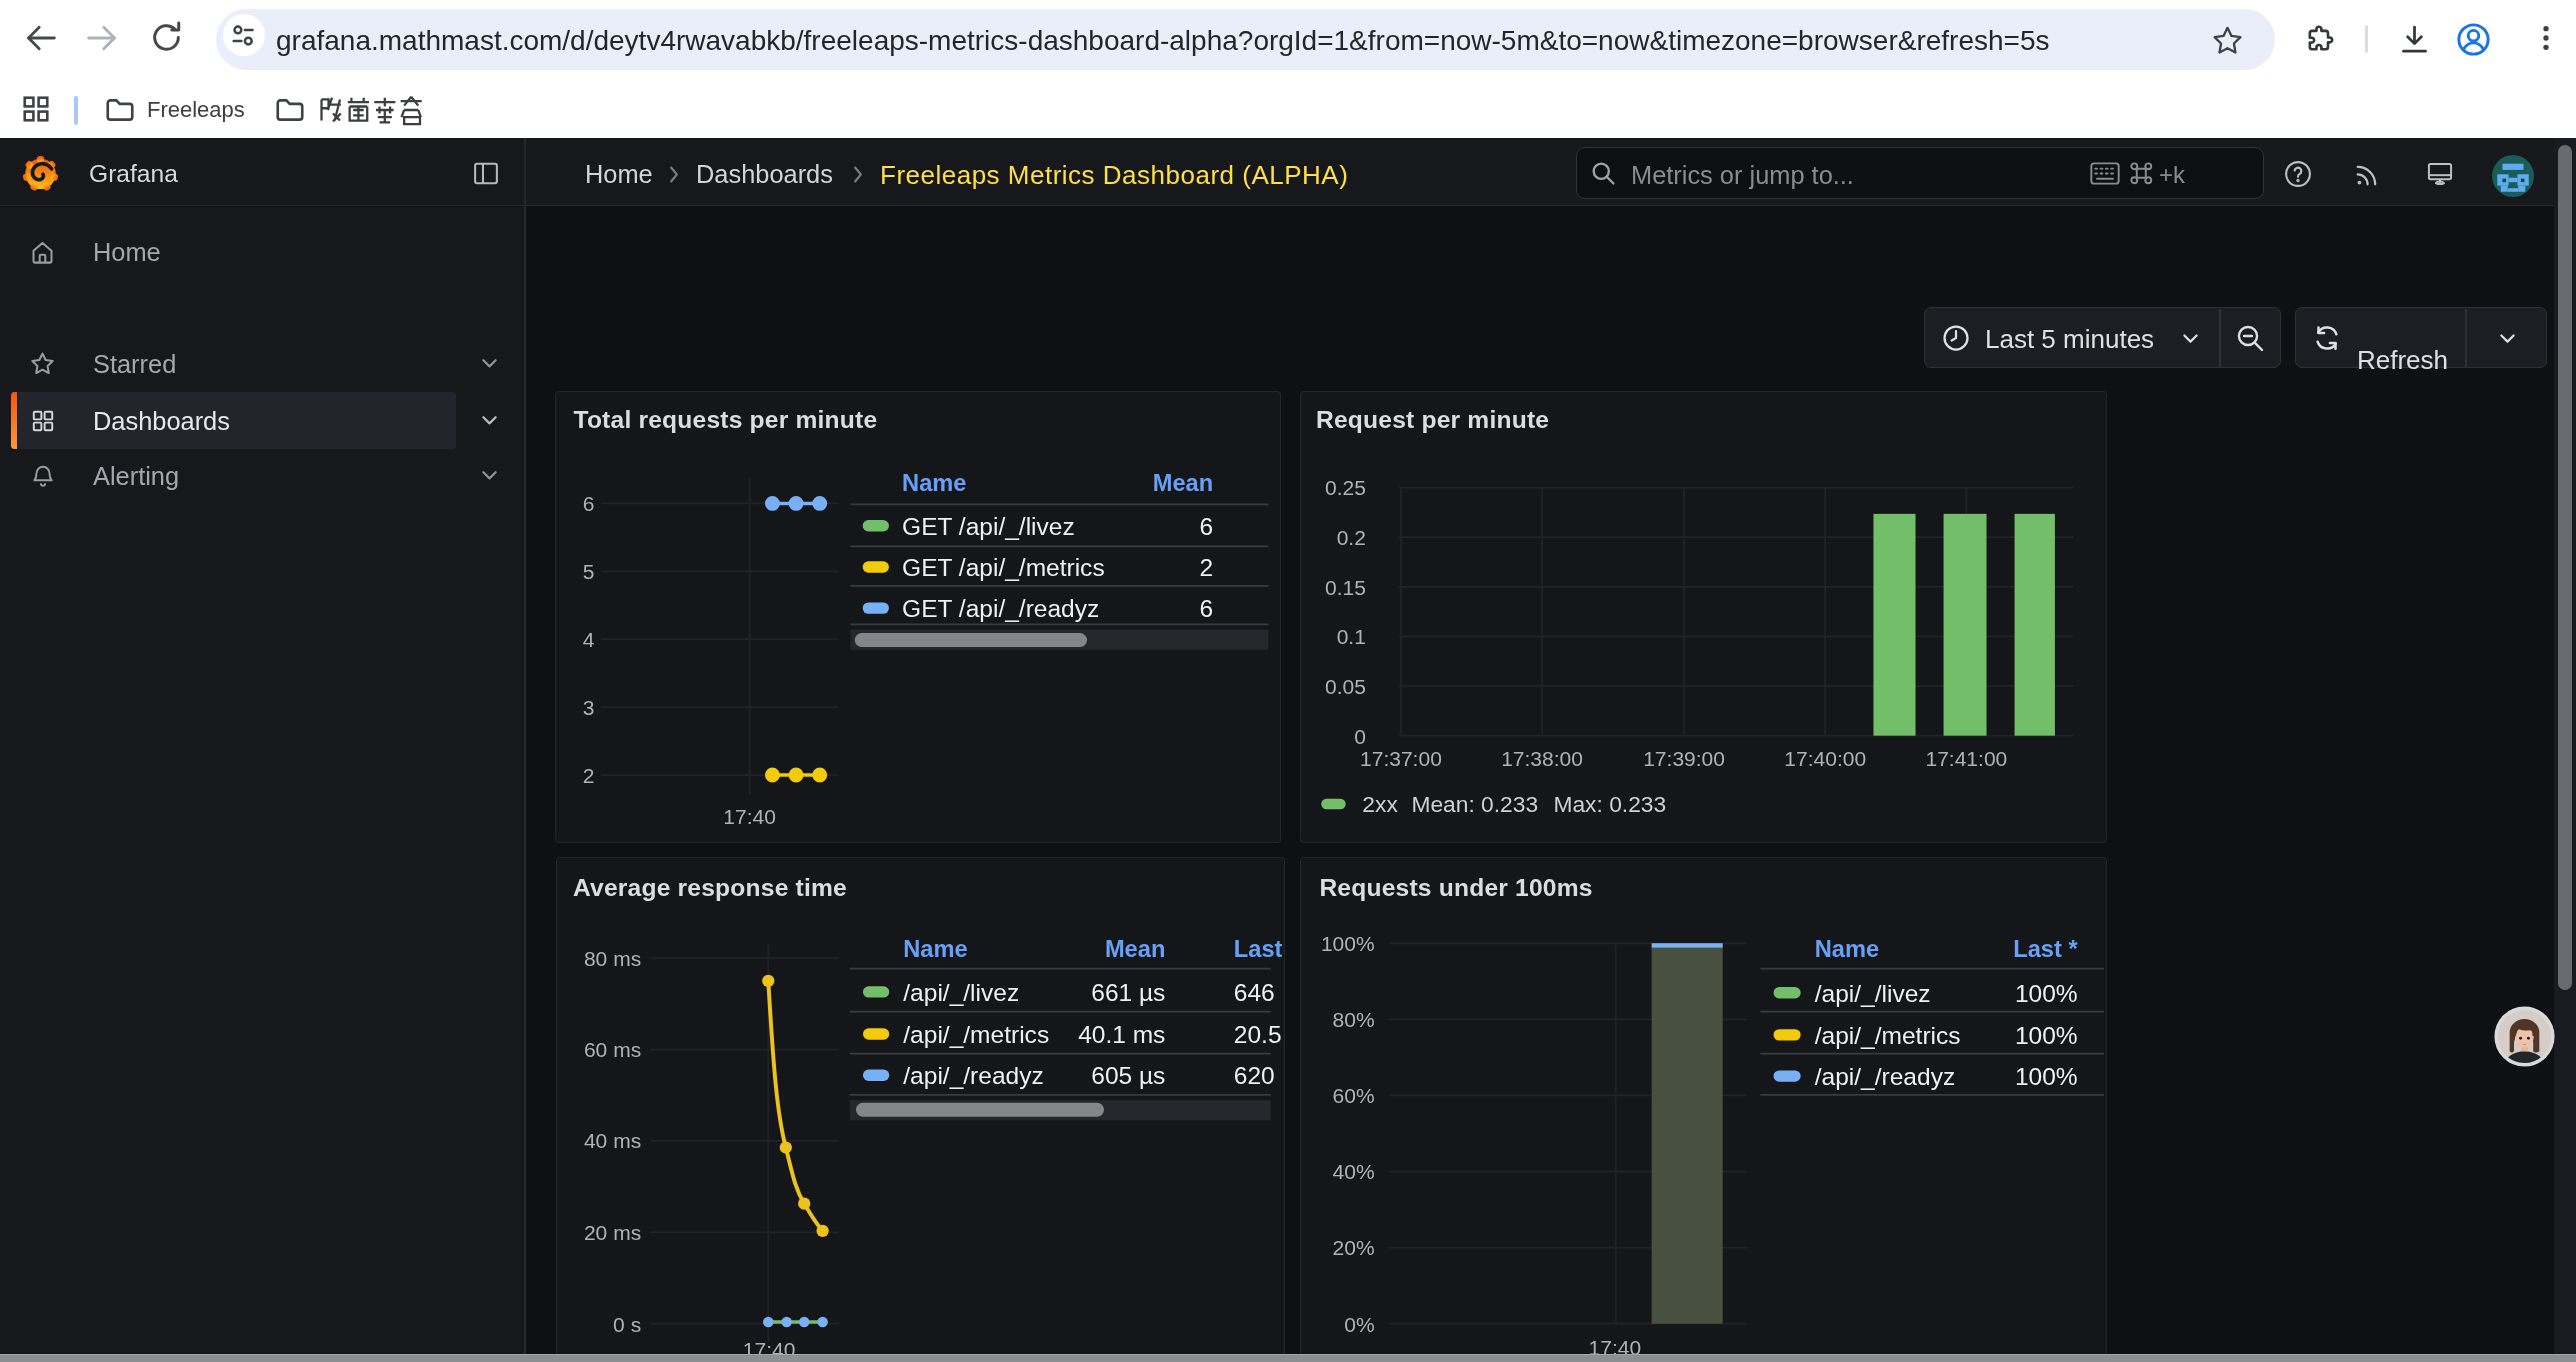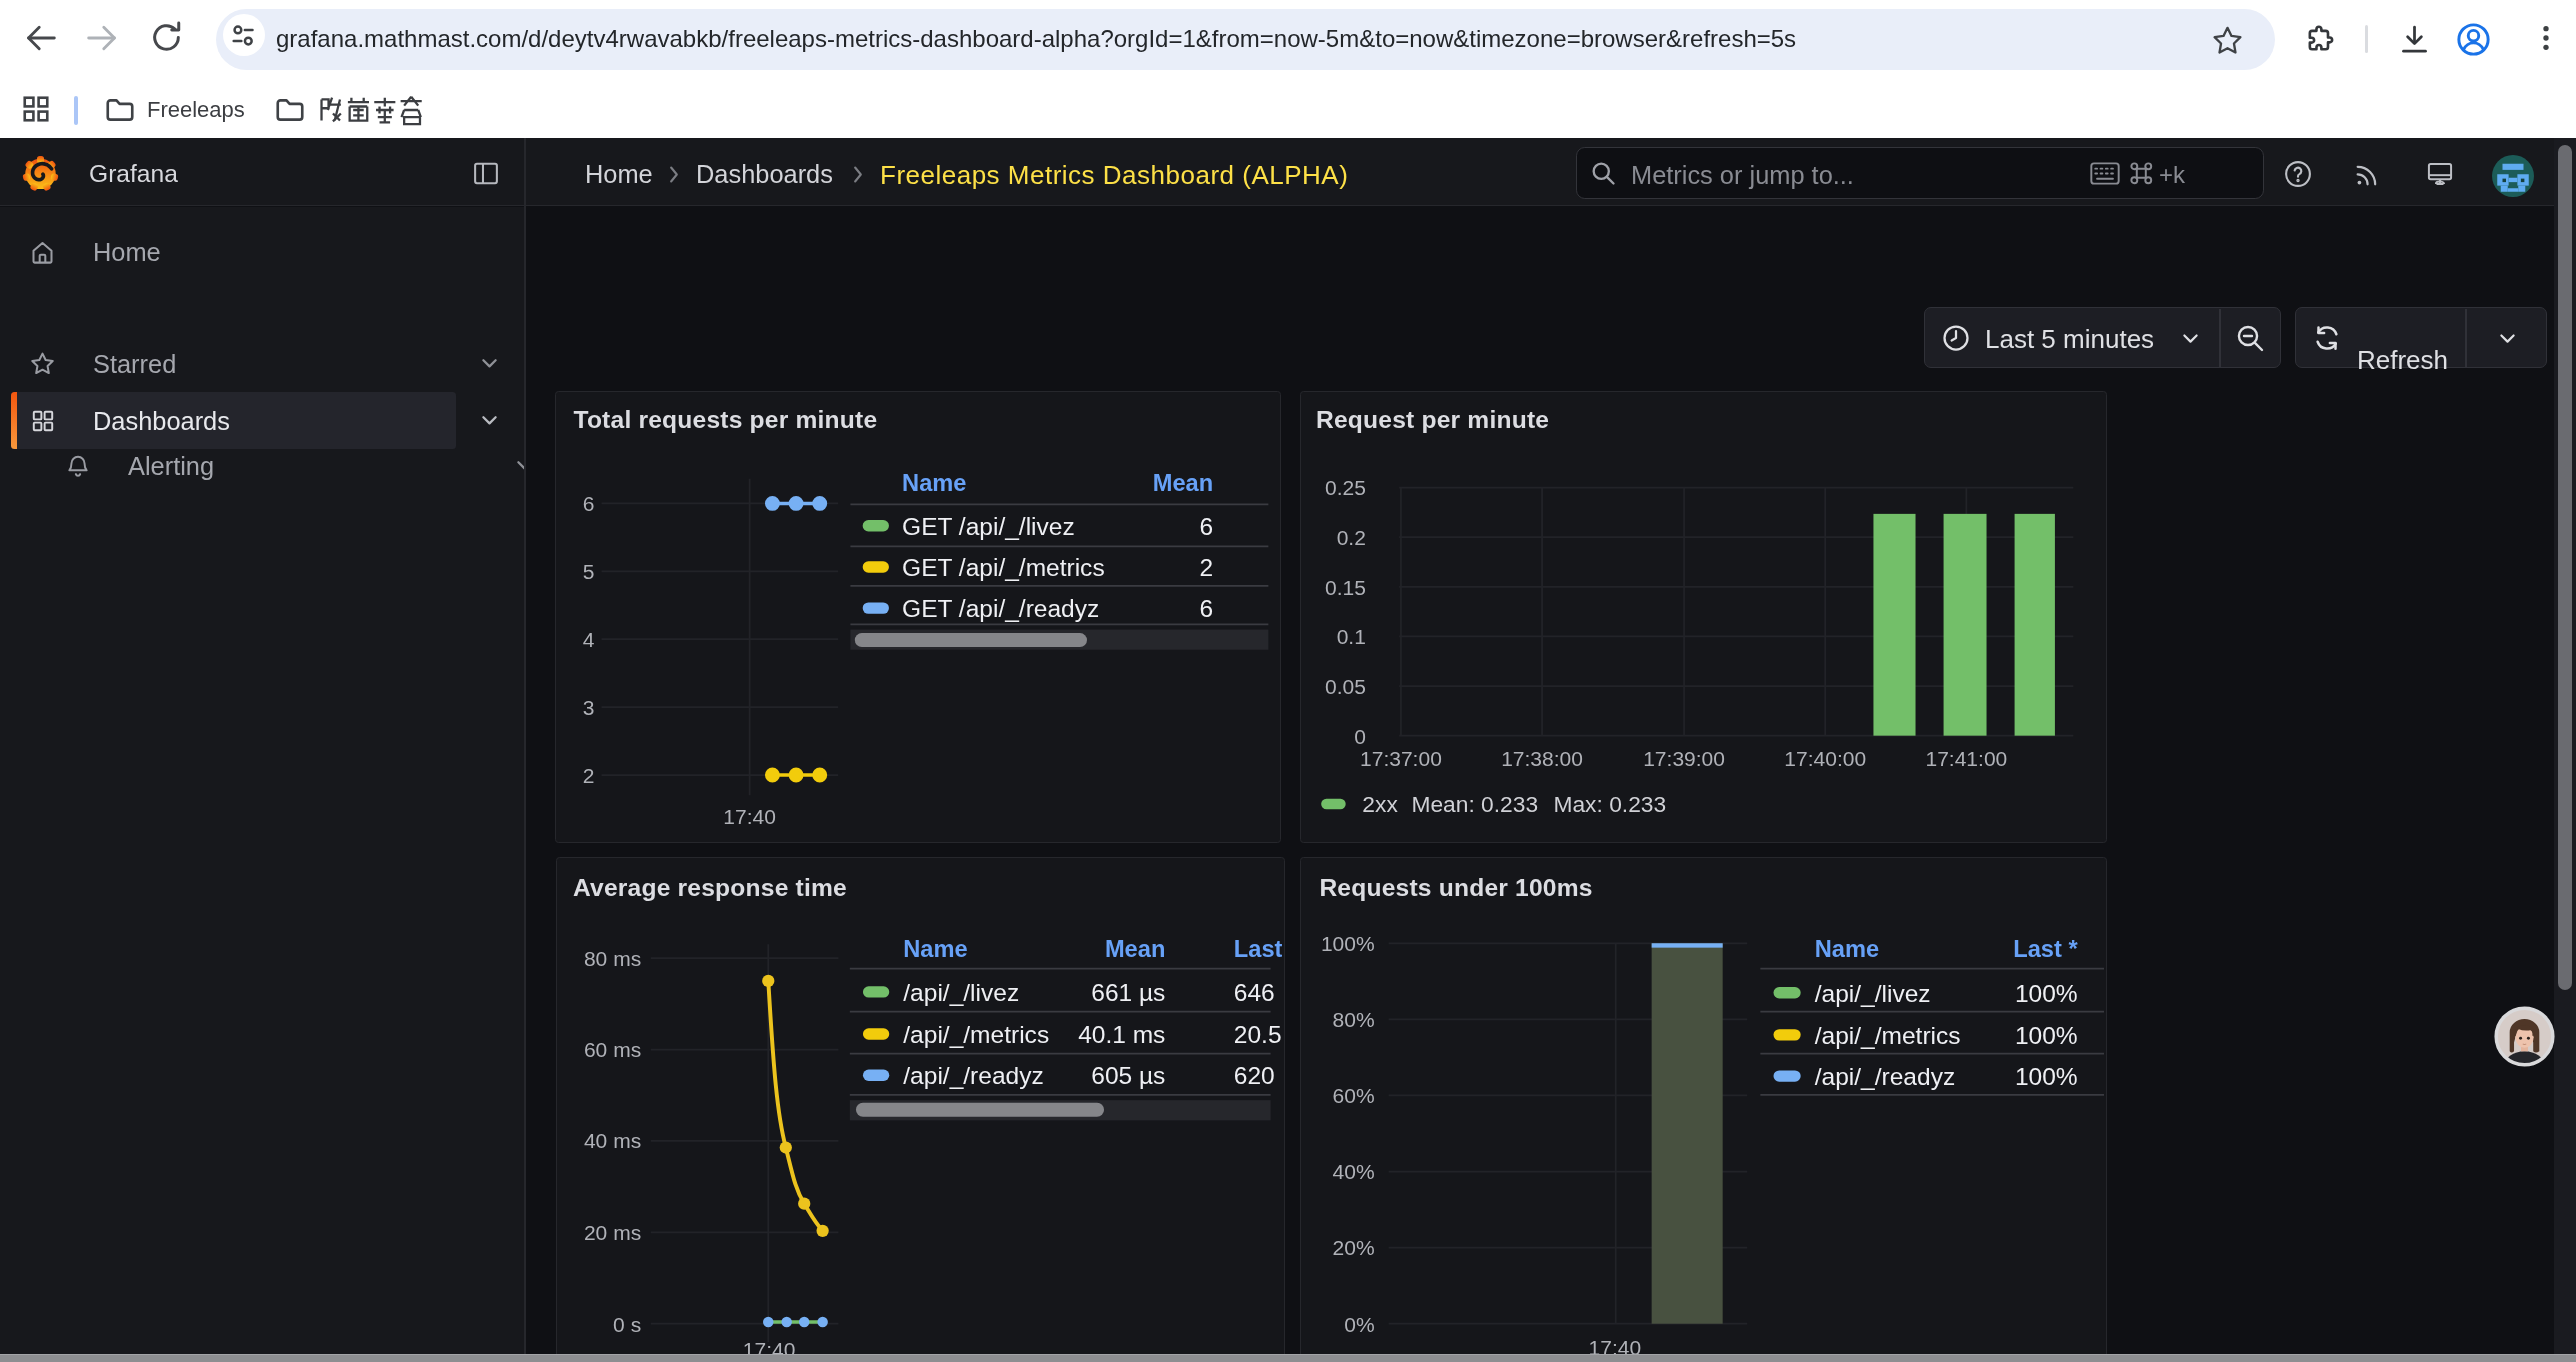--- a/index.html
+++ b/index.html
@@ -42,21 +42,21 @@
         <path d="M34 3.5 v8 h-8" stroke-linejoin="round"></path>
       </svg>
     <div id="urlpill"></div>
     <div class="abs" style="left:223px;top:14px;width:42px;height:42px;border-radius:50%;background:#ffffff;"></div>
     <svg class="abs" style="left:231px;top:23px" width="24.6" height="24.6" viewBox="0 0 32 32" fill="none" stroke="#3f4246" stroke-width="3.2">
         <circle cx="9" cy="9" r="4.4"></circle>
         <path d="M18 9 H28" stroke-linecap="round"></path>
         <circle cx="22.5" cy="23.5" r="4.4"></circle>
         <path d="M3.5 23.5 H13.5" stroke-linecap="round"></path>
       </svg>
-    <div class="txt" style="left:276px;top:24.6px;font-size:24px;color:#23262a;">grafana.mathmast.com/d/deytv4rwavabkb/freeleaps-metrics-dashboard-alpha?orgId=1&amp;from=now-5m&amp;to=now&amp;timezone=browser&amp;refresh=5s</div>
+    <div class="txt" style="left:276px;top:24.6px;font-size:28px;color:#23262a;">grafana.mathmast.com/d/deytv4rwavabkb/freeleaps-metrics-dashboard-alpha?orgId=1&amp;from=now-5m&amp;to=now&amp;timezone=browser&amp;refresh=5s</div>
     <svg class="abs" style="left:2211px;top:24px" width="33" height="33" viewBox="0 0 24 24" fill="none" stroke="#3f4246" stroke-width="1.7" stroke-linejoin="round">
         <path d="M12 2.8 L14.9 8.7 L21.4 9.6 L16.7 14.2 L17.8 20.7 L12 17.6 L6.2 20.7 L7.3 14.2 L2.6 9.6 L9.1 8.7 Z"></path>
       </svg>
     <svg class="abs" style="left:2302px;top:23px" width="33" height="33" viewBox="0 0 24 24" fill="none" stroke="#34373b" stroke-width="1.9" stroke-linejoin="round" stroke-linecap="round">
         <path d="M10.5 4.5 a1.8 1.8 0 1 1 3.6 0 v1.2 h3.2 a1.6 1.6 0 0 1 1.6 1.6 v3.2 h1.2 a1.8 1.8 0 1 1 0 3.6 h-1.2 v3.4 a1.6 1.6 0 0 1 -1.6 1.6 h-3.2 v-1.3 a1.8 1.8 0 1 0 -3.6 0 v1.3 h-3.2 a1.6 1.6 0 0 1 -1.6 -1.6 v-3.2 h1.3 a1.8 1.8 0 1 0 0 -3.6 h-1.3 v-3.4 a1.6 1.6 0 0 1 1.6 -1.6 h3.2 Z"></path>
       </svg>
     <div class="abs" style="left:2365px;top:25.4px;width:2.6px;height:28px;background:#dadce0;border-radius:1.8px;"></div>
     <svg class="abs" style="left:2398px;top:23px" width="33" height="33" viewBox="0 0 24 24" fill="none" stroke="#34373b" stroke-width="2" stroke-linecap="round" stroke-linejoin="round">
         <path d="M12 3 v11"></path>
         <path d="M7 10 l5 5 5-5"></path>
@@ -214,21 +214,21 @@
           <rect x="13.5" y="3.5" width="7" height="7" rx="0.8"></rect>
           <rect x="3.5" y="13.5" width="7" height="7" rx="0.8"></rect>
           <rect x="13.5" y="13.5" width="7" height="7" rx="0.8"></rect>
         </svg>
       <div class="navtext" style="color:#e8e9ed;">Dashboards</div>
       <svg class="abs" style="left:478px;top:20px" width="23" height="17.5" viewBox="0 0 26 20" fill="none" stroke="#b9bbc1" stroke-width="2.6" stroke-linecap="round" stroke-linejoin="round">
           <path d="M6 6 l7 7 7-7"></path>
         </svg>
     </div>
 
-    <div class="navitem" style="top:231px;margin-left:35px;">
+    <div class="navitem" style="top:241px;">
       <svg class="abs" style="left:30px;top:14px" width="26" height="28" viewBox="0 0 24 24" fill="none" stroke="#9a9ca3" stroke-width="1.8" stroke-linecap="round" stroke-linejoin="round">
           <path d="M6 9.5 a6 6 0 0 1 12 0 c0 4 1.2 5.5 2 6.5 H4 c0.8 -1 2 -2.5 2 -6.5"></path>
           <path d="M10 19.5 a2.1 2.1 0 0 0 4 0"></path>
         </svg>
       <div class="navtext">Alerting</div>
       <svg class="abs" style="left:478px;top:19px" width="23" height="17.5" viewBox="0 0 26 20" fill="none" stroke="#8f9197" stroke-width="2.6" stroke-linecap="round" stroke-linejoin="round">
           <path d="M6 6 l7 7 7-7"></path>
         </svg>
     </div>
   </div>

